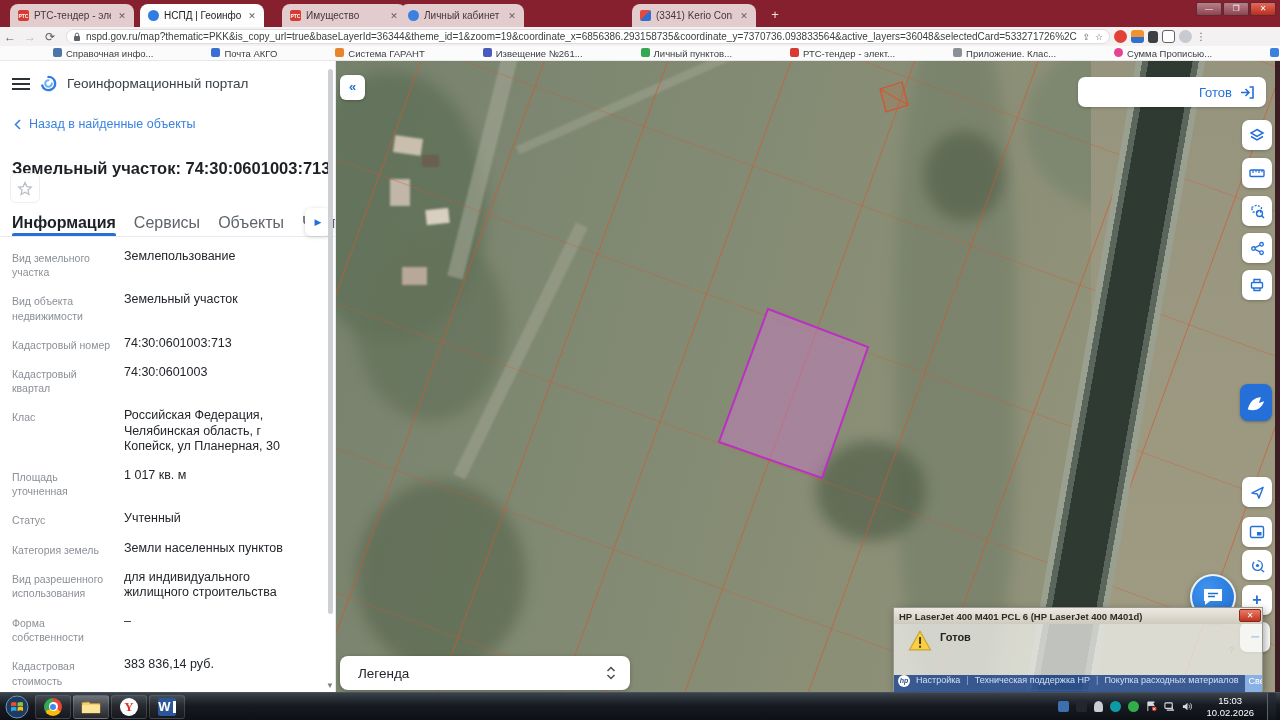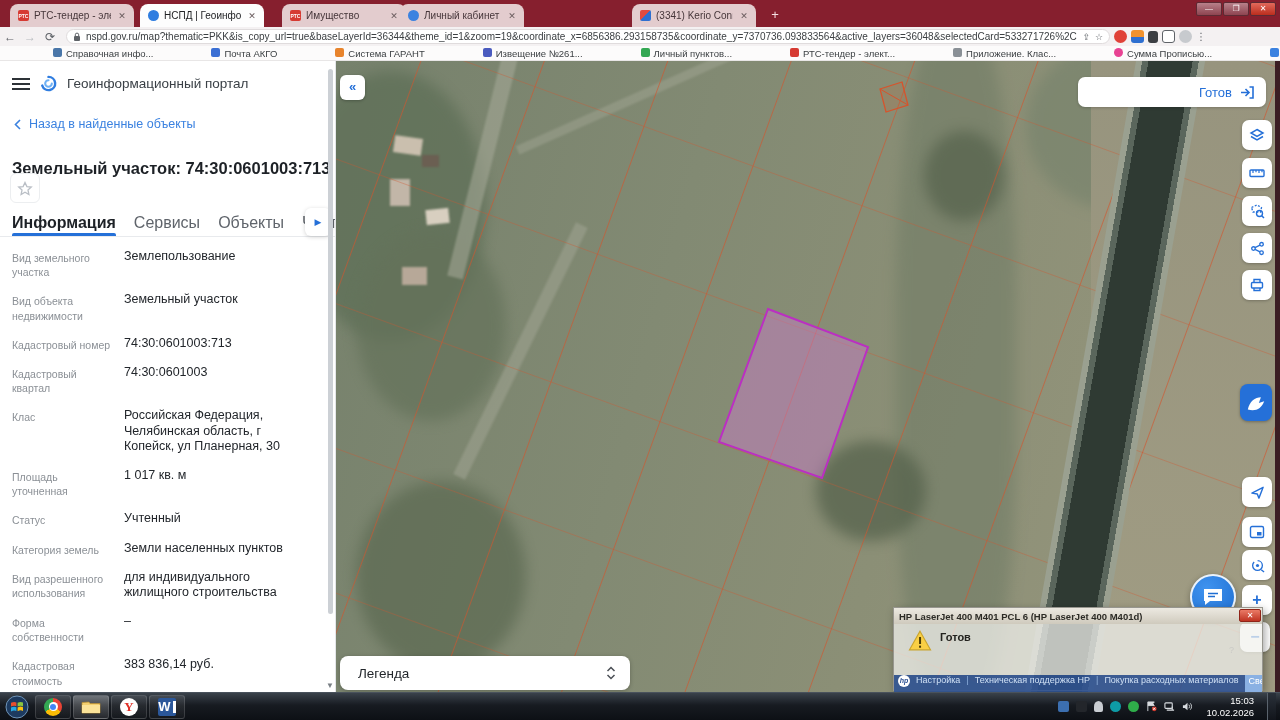--- a/index.html
+++ b/index.html
@@ -89,21 +89,21 @@
   .pp-links .sep { color:#8fb1dd; }
   .pp-link-hl { margin-left:auto; background:rgba(142,182,232,.95); color:#fff; padding:1px 4px; }
   .hp-logo { width:12px; height:12px; border-radius:50%; background:#fff; color:#2d5294; font-size:7px; font-weight:bold; font-style:italic; text-align:center; line-height:12px; flex:0 0 auto; }
 
   
   .taskbar { position:absolute; left:0; top:692px; width:1280px; height:28px; background:linear-gradient(#3a424b,#171b21 45%,#0d1015); border-top:1px solid #49525c; display:flex; align-items:center; }
   .tb-slot { width:36px; height:24px; margin:0 1px; border:1px solid rgba(255,255,255,.14); border-radius:3px; background:linear-gradient(rgba(255,255,255,.10),rgba(255,255,255,.03)); display:flex; align-items:center; justify-content:center; }
   .tb-slot.lit { background:linear-gradient(rgba(255,255,255,.30),rgba(255,255,255,.10)); }
   .tray { margin-left:auto; display:flex; align-items:center; gap:7px; padding-right:4px; }
   .tray-ic { width:11px; height:11px; }
-  .clock { text-align:right; color:#fff; font-size:9.5px; line-height:1.2; padding:0 6px; }
+  .clock { text-align:center; color:#fff; font-size:9.5px; line-height:1.2; padding:0 6px; }
   .showdesk { width:9px; height:28px; border-left:1px solid #5a636d; background:linear-gradient(#2a313a,#11141a); }
   .appletter { font-weight:bold; font-size:13px; }
 </style>
 </head>
 <body>
 
 <div class="screen">
 
   <div class="tabstrip">
     <div class="tab" style="left:10px">

